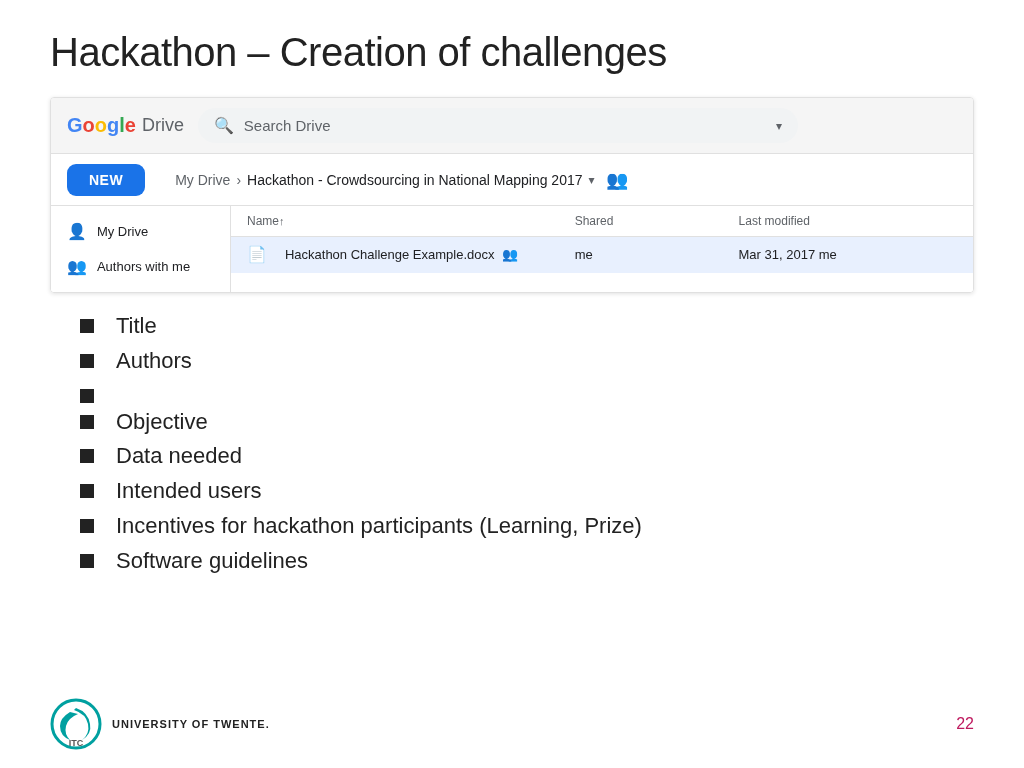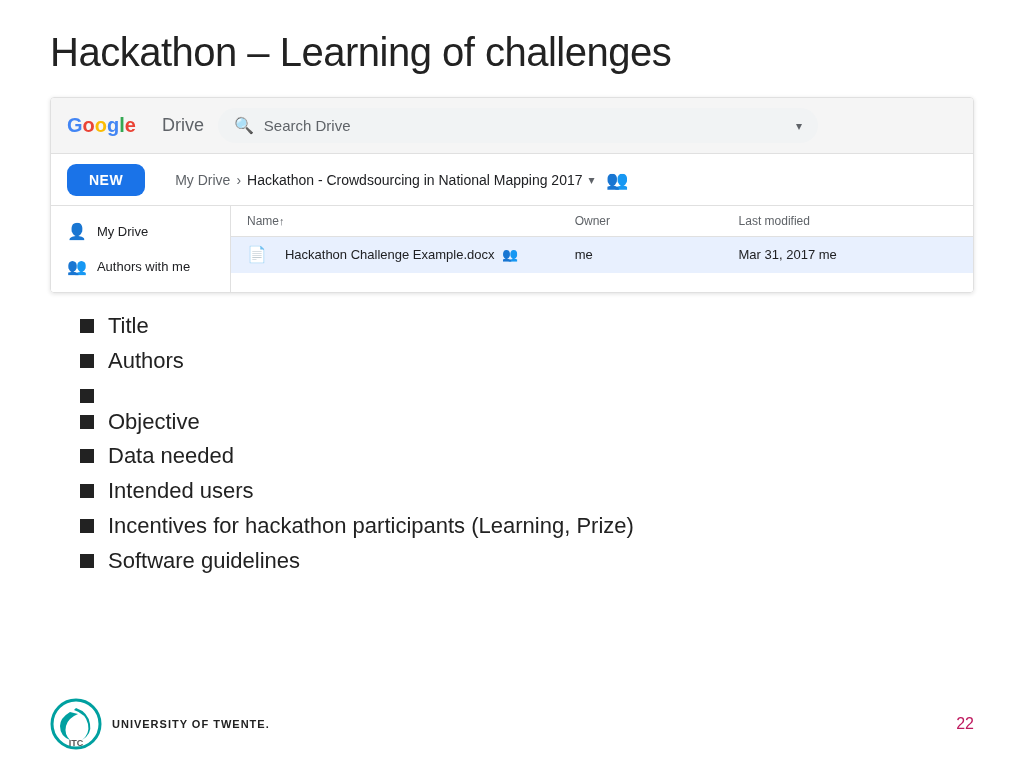--- a/index.html
+++ b/index.html
@@ -66,21 +66,21 @@
     .logo-o2 { color: #FBBC05; font-size: 20px; font-weight: 700; font-family: Arial, sans-serif; }
     .logo-g2 { color: #4285F4; font-size: 20px; font-weight: 700; font-family: Arial, sans-serif; }
     .logo-l { color: #34A853; font-size: 20px; font-weight: 700; font-family: Arial, sans-serif; }
     .logo-e { color: #EA4335; font-size: 20px; font-weight: 700; font-family: Arial, sans-serif; }
 
     .logo-drive-text {
       color: #5f6368;
       font-size: 18px;
       font-weight: 400;
       font-family: Arial, sans-serif;
-      margin-left: 20px;
+      margin-left: 0;
     }
 
     .search-bar {
       flex: 1;
       display: flex;
       align-items: center;
       background: #f1f3f4;
       border-radius: 24px;
       padding: 8px 16px;
       gap: 10px;
@@ -255,21 +255,21 @@
     
     .content-list {
       list-style: none;
       margin-left: 30px;
       margin-top: 4px;
     }
 
     .content-list li {
       display: flex;
       align-items: flex-start;
-      gap: 14px;
+      gap: 22px;
       font-size: 22px;
       color: #222;
       margin-bottom: 4px;
       line-height: 1.4;
     }
 
     .bullet-square {
       display: inline-block;
       width: 14px;
       height: 14px;
@@ -312,21 +312,21 @@
     .page-number {
       font-size: 16px;
       color: #be185d;
     }
   </style>
 </head>
 <body>
 
 <div class="slide">
 
-  <h1 class="slide-title">Hackathon – Learning of challenges</h1>
+  <h1 class="slide-title">Hackathon – Creation of challenges</h1>
 
   <div class="drive-ui">
 
     <div class="drive-topbar">
       <div class="google-drive-logo">
         <span class="logo-google">
           <span class="logo-g">G</span>
             <span class="logo-o1">o</span>
             <span class="logo-o2">o</span>
             <span class="logo-g2">g</span>
@@ -367,21 +367,21 @@
         </div>
       </div>
 
       <div class="drive-main">
 
         <div class="file-list-header">
           <div class="col-name">
             <span>Name</span>
             <span class="sort-arrow">↑</span>
           </div>
-          <div class="col-owner">Owner</div>
+          <div class="col-owner">Shared</div>
           <div class="col-modified">Last modified</div>
         </div>
 
         <div class="file-row">
           <div class="file-name">
             <span class="file-icon">📄</span>
             <span>Hackathon Challenge Example.docx</span>
             <span class="file-shared-icon">👥</span>
           </div>
           <div class="file-owner">me</div>

